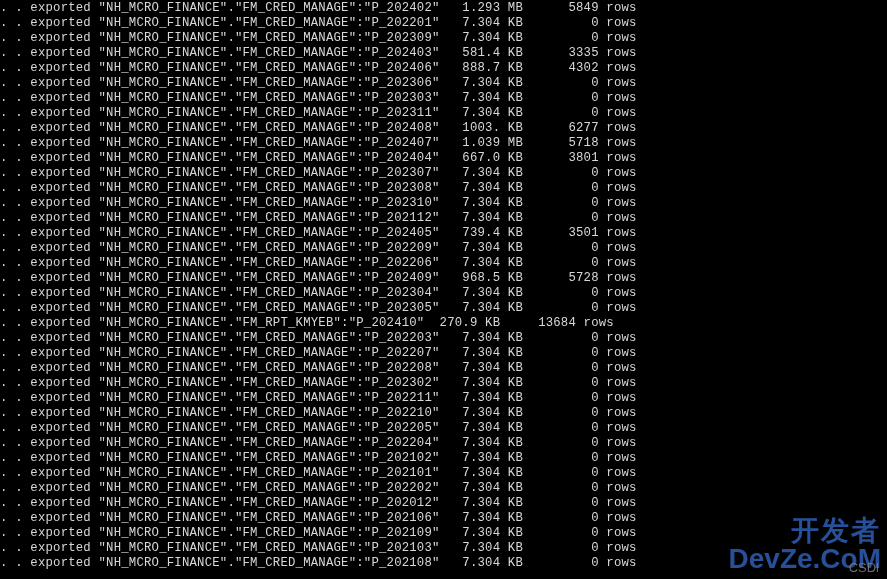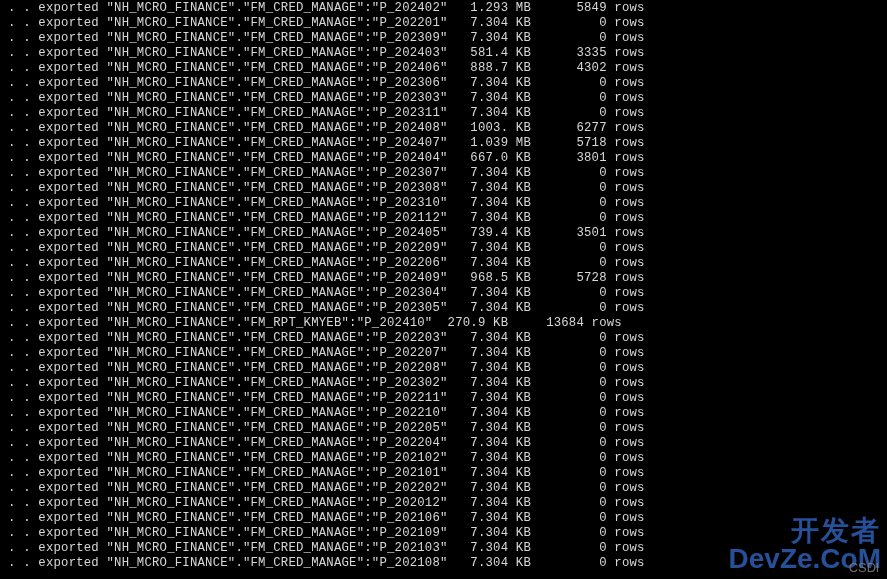--- a/index.html
+++ b/index.html
@@ -9,21 +9,21 @@
     height: 579px;
     background: #000000;
     overflow: hidden;
   }
   .terminal {
     font-family: "Consolas", "Menlo", "Courier New", monospace;
     font-size: 12.3px;
     line-height: 15px;
     color: #d8d8d8;
     white-space: pre;
-    padding: 1px 0 0 8px;
+    padding: 1px 0 0 0;
     letter-spacing: 0.2px;
   }
   .watermark-container {
     position: absolute;
     right: 6px;
     bottom: 6px;
     pointer-events: none;
     text-align: right;
   }
   .watermark-top {

